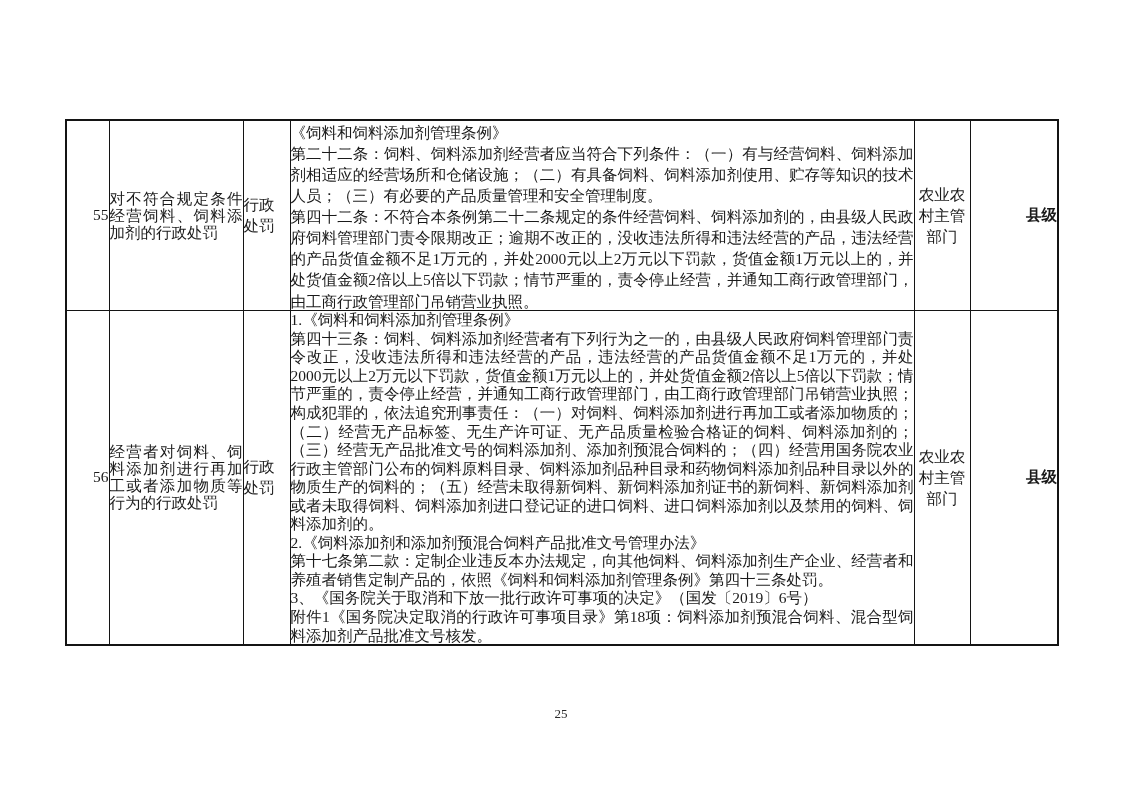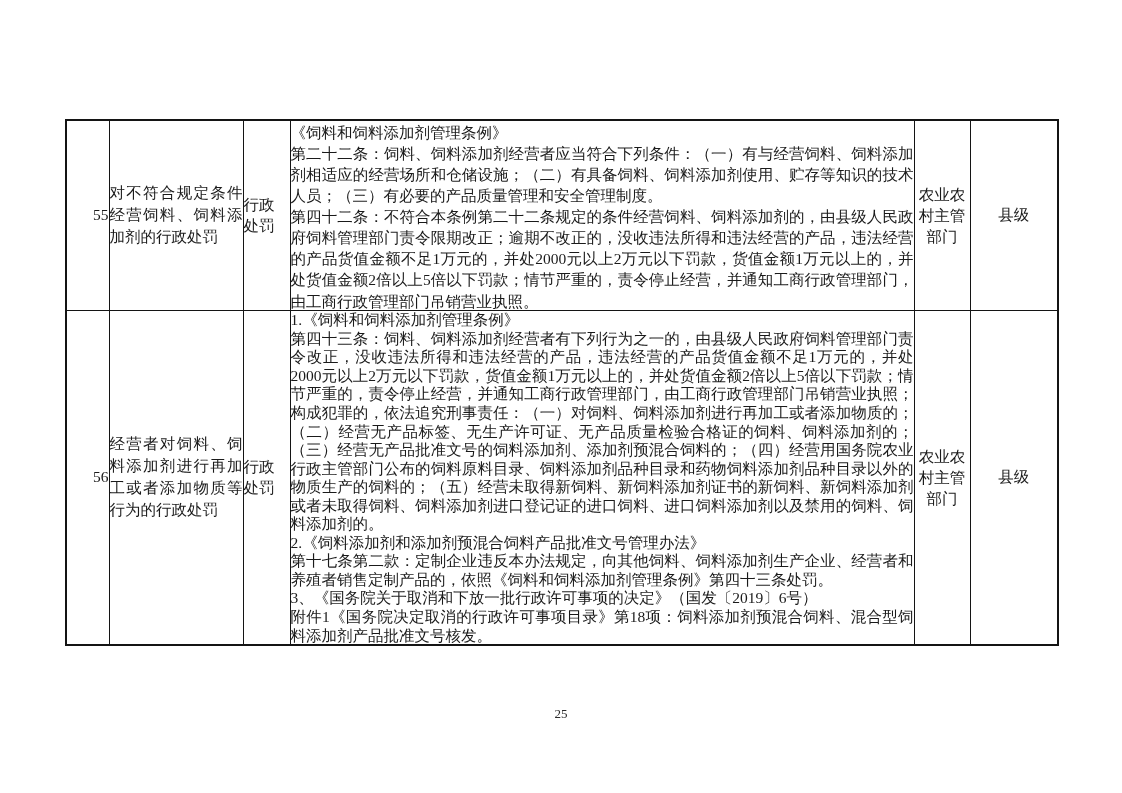--- a/index.html
+++ b/index.html
@@ -36,21 +36,21 @@
     padding: 0;
     vertical-align: middle;
     font-size: 15.5px;
   }
   td.cell-no {
     text-align: right;
   }
   td.cell-item {
     padding: 0 11px;
     text-align: justify;
-    line-height: 22px;
+    line-height: 17px;
   }
   td.cell-type {
     padding: 0 7px;
     text-align: left;
     line-height: 21.5px;
   }
   td.cell-basis {
     vertical-align: top;
     padding: 1px 6px 0 6px;
     text-align: justify;
@@ -62,21 +62,22 @@
   tr.row-55 { height: 190px; }
   tr.row-56 { height: 335px; }
   tr.row-55 .basis-wrap { line-height: 21.1px; height: 187px; }
   tr.row-56 .basis-wrap { line-height: 18.55px; height: 332px; }
   td.cell-dept {
     padding: 0 10px;
     text-align: center;
     line-height: 21px;
   }
   td.cell-level {
-    text-align: center;
+    text-align: right;
+    font-weight: bold;
   }
   .page-number {
     position: absolute;
     left: 0;
     top: 706px;
     width: 1122px;
     text-align: center;
     font-size: 13px;
     color: #2a2a2a;
   }

